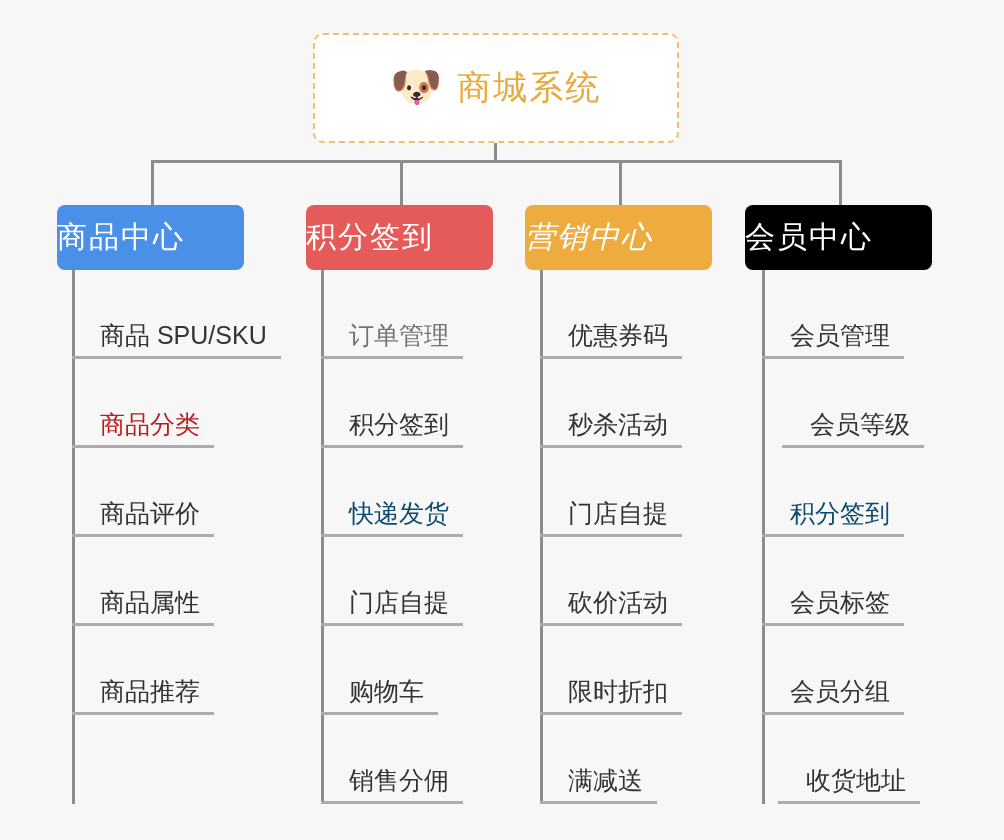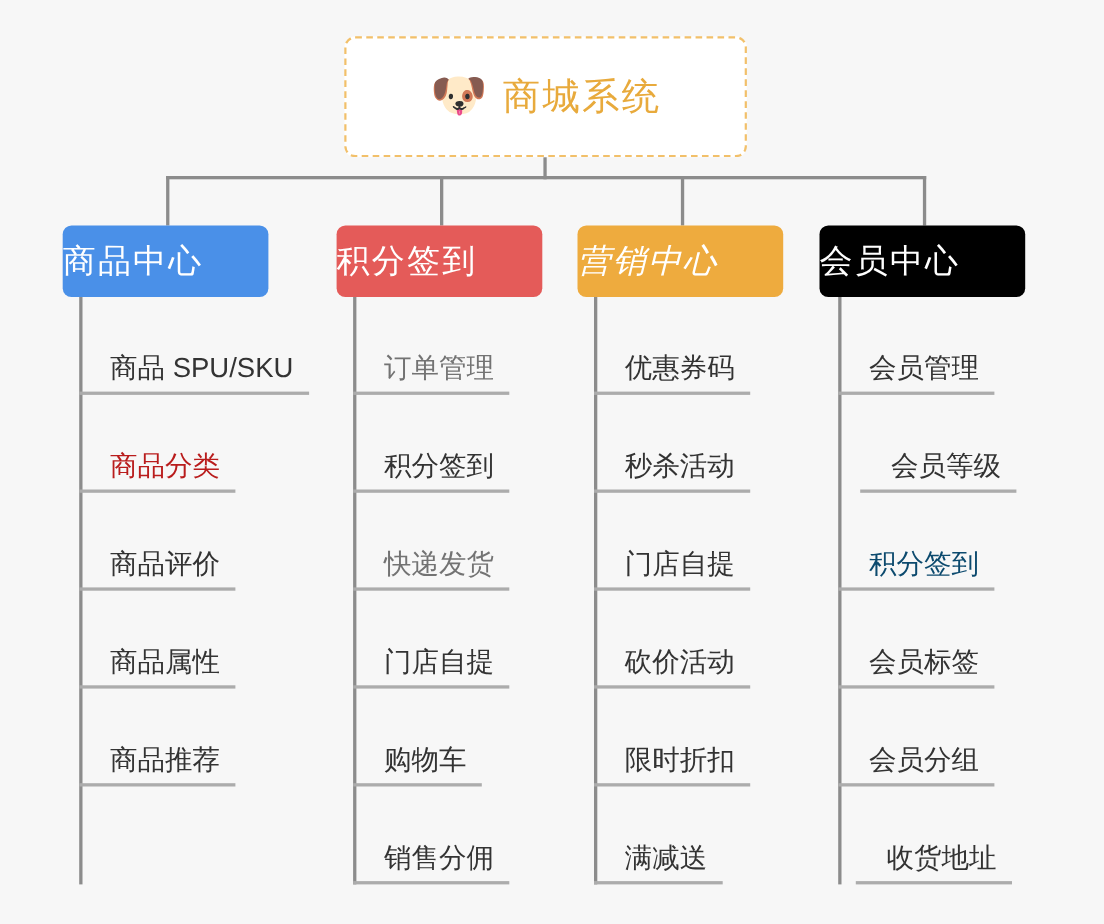--- a/index.html
+++ b/index.html
@@ -188,21 +188,21 @@
     </div>
     <div class="leaf-trunk" style="background: rgb(140, 140, 140);"></div>
     <ul class="leaf-list">
       <li class="leaf-item">
           <span class="leaf-label" style="border-bottom-color: rgb(172, 172, 172); color: #737373; padding-left: 28px;">订单管理</span>
         </li>
       <li class="leaf-item">
           <span class="leaf-label" style="border-bottom-color: rgb(172, 172, 172); color: rgb(51, 51, 51);">积分签到</span>
         </li>
       <li class="leaf-item">
-          <span class="leaf-label" style="border-bottom-color: rgb(172, 172, 172); color: #737373;">快递发货</span>
+          <span class="leaf-label" style="border-bottom-color: rgb(172, 172, 172); color: #0c4a6e;">快递发货</span>
         </li>
       <li class="leaf-item">
           <span class="leaf-label" style="border-bottom-color: rgb(172, 172, 172); color: rgb(51, 51, 51);">门店自提</span>
         </li>
       <li class="leaf-item">
           <span class="leaf-label" style="border-bottom-color: rgb(172, 172, 172); color: rgb(51, 51, 51);">购物车</span>
         </li>
       <li class="leaf-item">
           <span class="leaf-label" style="border-bottom-color: rgb(172, 172, 172); color: rgb(51, 51, 51);">销售分佣</span>
         </li>

